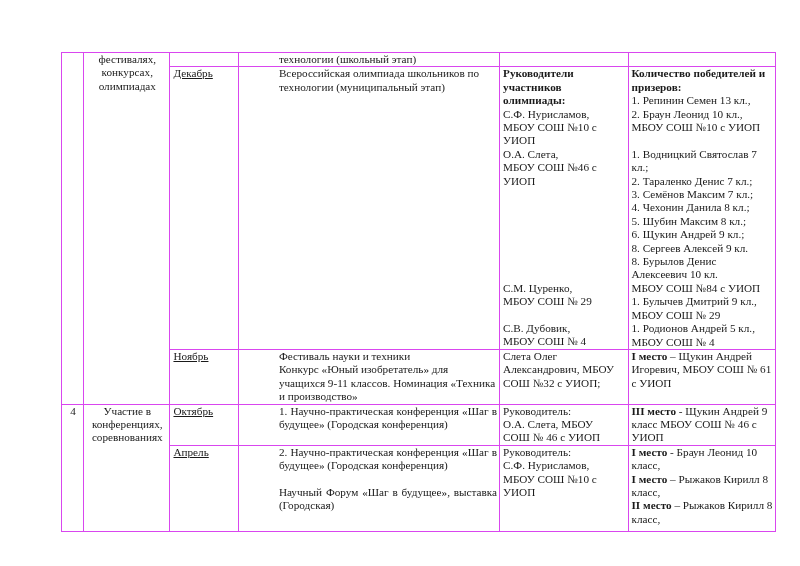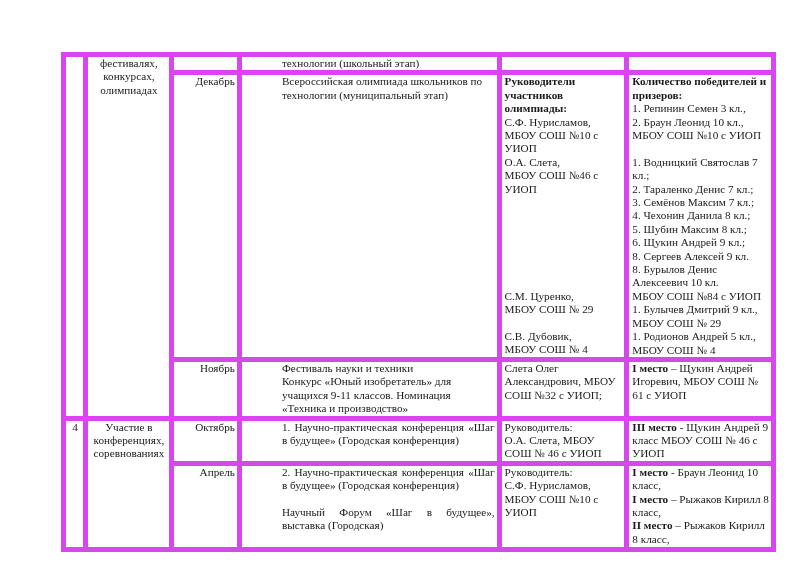--- a/index.html
+++ b/index.html
@@ -1,23 +1,23 @@
 <!DOCTYPE html>
 <html><head>
 <meta charset="utf-8">
 <style>
   html, body { margin:0; padding:0; background:#ffffff; }
   body { width:800px; height:566px; position:relative; overflow:hidden;
          font-family:"Liberation Serif", "DejaVu Serif", serif; color:#1a1a1a; }
   table { position:absolute; left:61px; top:52px; border-collapse:collapse;
           table-layout:fixed; width:715px; font-size:11.2px; line-height:13.4px; }
-  td { border:5px solid #d946ef; vertical-align:top; padding:0 2px 0 3px; }
+  td { border:1px solid #d946ef; vertical-align:top; padding:0 2px 0 3px; }
   .c1 { width:21px; text-align:center; }
   .c2 { width:82px; text-align:center; }
-  .c3 { width:65px; text-align:right; }
+  .c3 { width:65px; text-align:left;text-decoration:underline; }
   .c4 { width:248px;padding-left:40px; }
   .c5 { width:122px; }
   .c6 { width:140px; }
   .just { text-align:justify; }
   b { font-weight:bold; }
   .line { display:block; }
   .gap { display:block; height:13.4px; }
 </style>
 </head>
 <body>
@@ -65,21 +65,21 @@
           <span class="gap"></span>
           <span class="gap"></span>
       <span class="line">С.М. Цуренко,</span>
       <span class="line">МБОУ СОШ № 29</span>
       <span class="gap"></span>
       <span class="line">С.В. Дубовик,</span>
       <span class="line">МБОУ СОШ № 4</span>
     </td>
     <td class="c6">
       <b class="line">Количество победителей и призеров:</b>
-      <span class="line">1. Репинин Семен 3 кл.,</span>
+      <span class="line">1. Репинин Семен 13 кл.,</span>
       <span class="line">2. Браун Леонид 10 кл.,</span>
       <span class="line">МБОУ СОШ №10 с УИОП</span>
       <span class="gap"></span>
       <span class="line">1. Водницкий Святослав 7 кл.;</span>
       <span class="line">2. Тараленко Денис 7 кл.;</span>
       <span class="line">3. Семёнов Максим 7 кл.;</span>
       <span class="line">4. Чехонин Данила 8 кл.;</span>
       <span class="line">5. Шубин Максим 8 кл.;</span>
       <span class="line">6. Щукин Андрей 9 кл.;</span>
       <span class="line">8. Сергеев Алексей 9 кл.</span>

